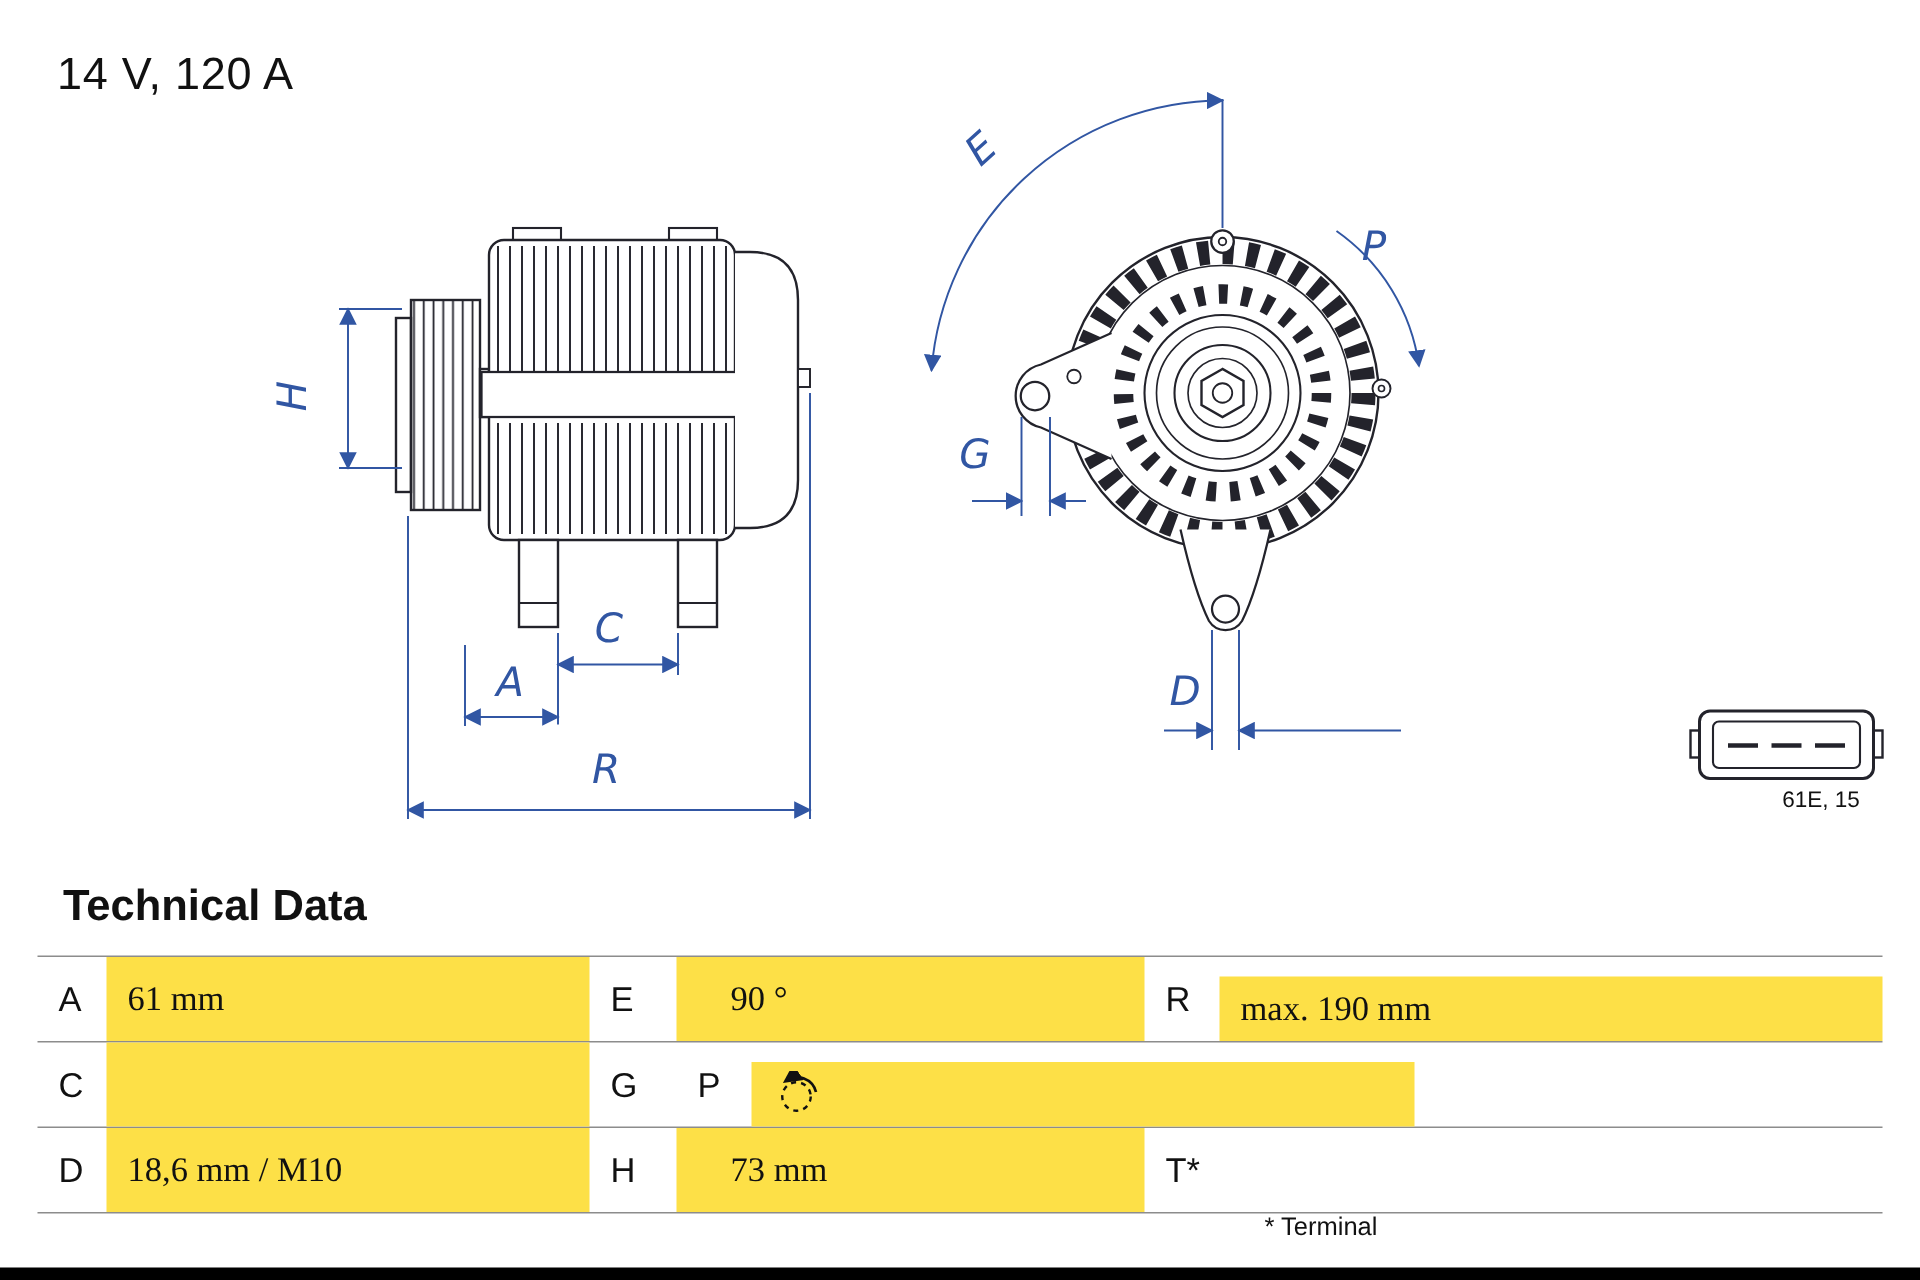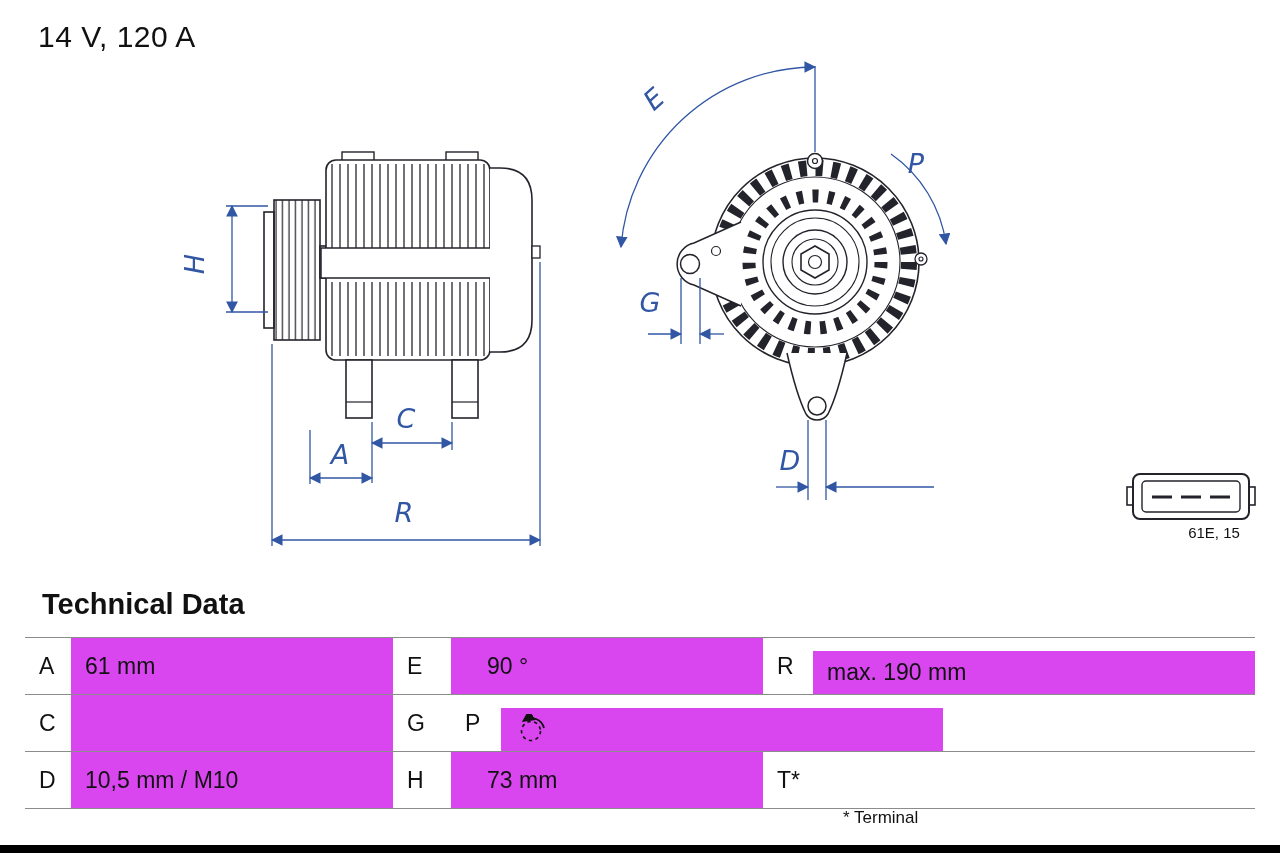--- a/index.html
+++ b/index.html
@@ -1,32 +1,32 @@
 <!DOCTYPE html>
 <html><head>
 <meta charset="utf-8">
 <style>
   html,body { margin:0; padding:0; }
   body {
     width:1280px; height:853px; position:relative; overflow:hidden;
     background:#ffffff; font-family:"Liberation Sans", sans-serif; color:#111;
   }
-  .title { position:absolute; left:38px; top:20px; font-size:30px; letter-spacing:0.5px; }
+  .title { position:absolute; left:38px; top:33px; font-size:30px; letter-spacing:0.5px; }
   svg.drawing { position:absolute; left:0; top:0; }
   .dim {
     font-family:"DejaVu Sans", sans-serif; font-style:italic;
     font-size:27px; fill:#3156a3;
   }
   .connlbl { font-family:"Liberation Sans", sans-serif; font-size:15px; fill:#111; font-style:normal; }
   .tech-heading { position:absolute; left:38px; top:584px; font-size:29px; font-weight:bold; margin:4px; }
   .table { position:absolute; left:25px; top:637px; width:1230px; border-bottom:1px solid #8c8c8c; }
   .trow { display:flex; border-top:1px solid #8c8c8c; height:56px; }
   .tgroup { display:flex; }
   .tlabel, .tvalue { display:flex; align-items:center; font-size:23px; box-sizing:border-box; padding-left:14px; }
-  .tvalue { background:#d946ef; }
+  .tvalue { background:#fde047;font-family:Liberation Serif, serif; }
   .g1 .tlabel { width:46px; }  .g1 .tvalue { width:322px; }
   .g2 .tlabel { width:58px; }  .g2 .tvalue { width:312px;padding-left:36px; }
   .g3 .tlabel { width:50px; }  .g3 .tvalue { width:442px;margin-top:13px; }
   .footnote { position:absolute; left:843px; top:808px; font-size:17px; }
   .bottom-bar { position:absolute; left:0; bottom:0; width:1280px; height:8px; background:#000; }
 </style>
 </head>
 <body>
 
 <div class="title">14 V, 120 A</div>
@@ -191,21 +191,21 @@
           <circle cx="16" cy="17" r="9.5" fill="none" stroke="#111" stroke-width="1.6" stroke-dasharray="3.4 3.4"></circle>
           <path d="M29,14 A13,13 0 0 0 9,6.5" fill="none" stroke="#111" stroke-width="1.8" marker-end="url(#arrD)"></path>
         </svg>
       </div>
     </div>
   </div>
 
   <div class="trow">
     <div class="tgroup g1">
       <div class="tlabel">D</div>
-      <div class="tvalue">10,5 mm / M10</div>
+      <div class="tvalue">18,6 mm / M10</div>
     </div>
     <div class="tgroup g2">
       <div class="tlabel">H</div>
       <div class="tvalue">73 mm</div>
     </div>
     <div class="tgroup g3">
       <div class="tlabel">T*</div>
     </div>
   </div>
 </div>

